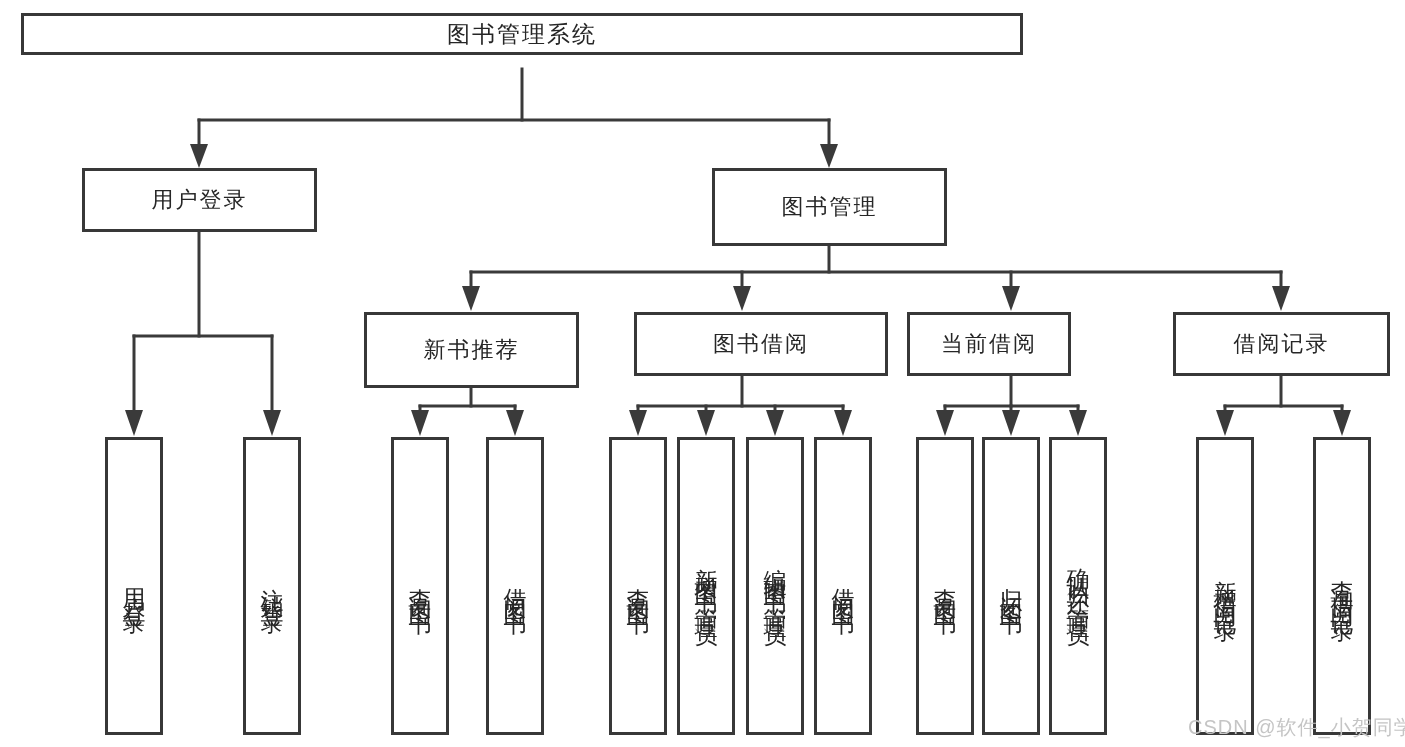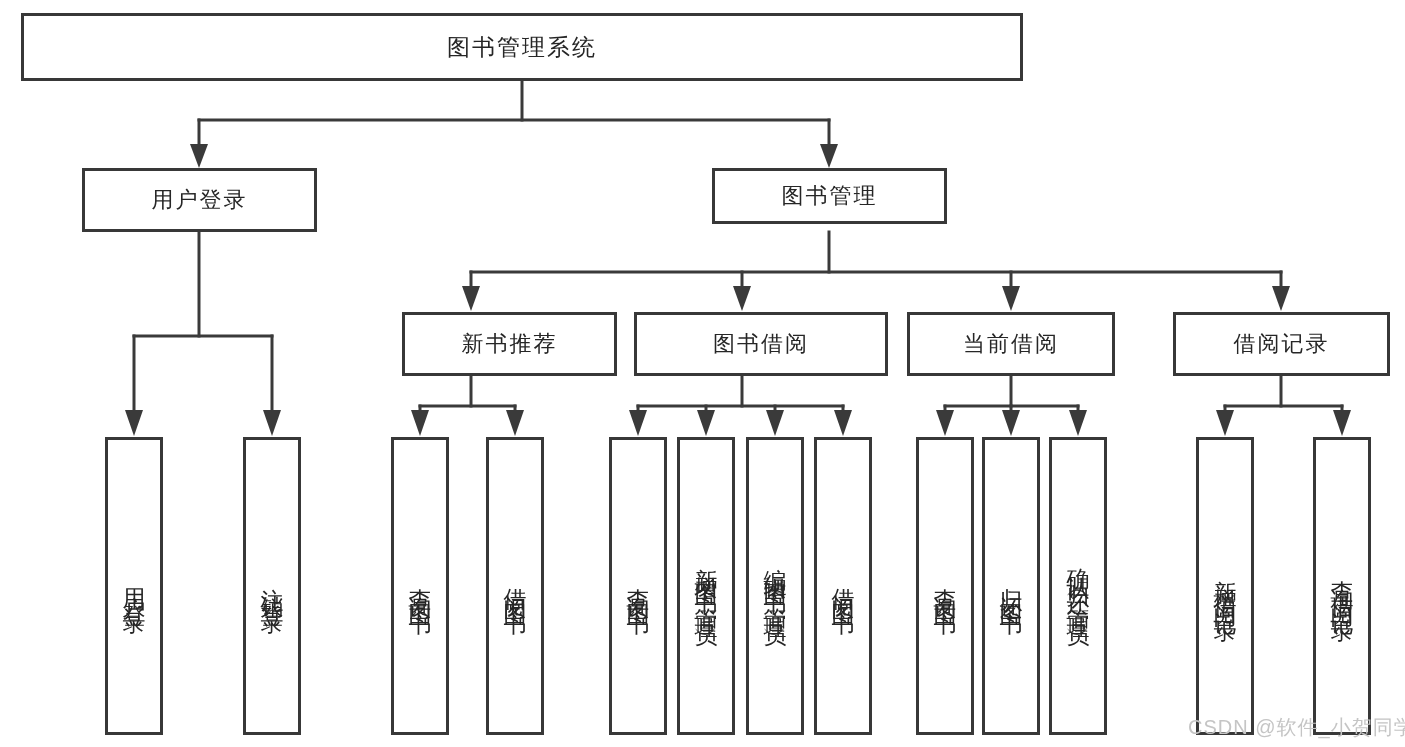--- a/index.html
+++ b/index.html
@@ -53,26 +53,26 @@
     font-size: 23px;
   }
   .vbox .vtext {
     writing-mode: vertical-rl;
     text-orientation: mixed;
     letter-spacing: 8px;
     line-height: 1;
     white-space: nowrap;
   }
   
-  #n-root        { left: 21px;  top: 13px;  width: 1002px; height: 68px; font-size: 23px; }
+  #n-root        { left: 21px;  top: 13px;  width: 1002px; height: 42px; font-size: 23px; }
   #n-user-login  { left: 82px;  top: 168px; width: 235px;  height: 64px; }
-  #n-book-mgmt   { left: 712px; top: 168px; width: 235px;  height: 56px; }
-  #n-new-books   { left: 364px; top: 312px; width: 215px;  height: 64px; margin-left: 38px; }
+  #n-book-mgmt   { left: 712px; top: 168px; width: 235px;  height: 78px; }
+  #n-new-books   { left: 364px; top: 312px; width: 215px;  height: 76px; }
   #n-book-borrow { left: 634px; top: 312px; width: 254px;  height: 64px; }
-  #n-cur-borrow  { left: 907px; top: 312px; width: 208px;  height: 64px; }
+  #n-cur-borrow  { left: 907px; top: 312px; width: 164px;  height: 64px; }
   #n-records     { left: 1173px;top: 312px; width: 217px;  height: 64px; }
   
   #n-leaf-login   { left: 105px; }
   #n-leaf-logout  { left: 243px; }
   #n-nb-query     { left: 391px; }
   #n-nb-borrow    { left: 486px; }
   #n-bb-query     { left: 609px; }
   #n-bb-add       { left: 677px; }
   #n-bb-edit      { left: 746px; }
   #n-bb-borrow    { left: 814px; }

